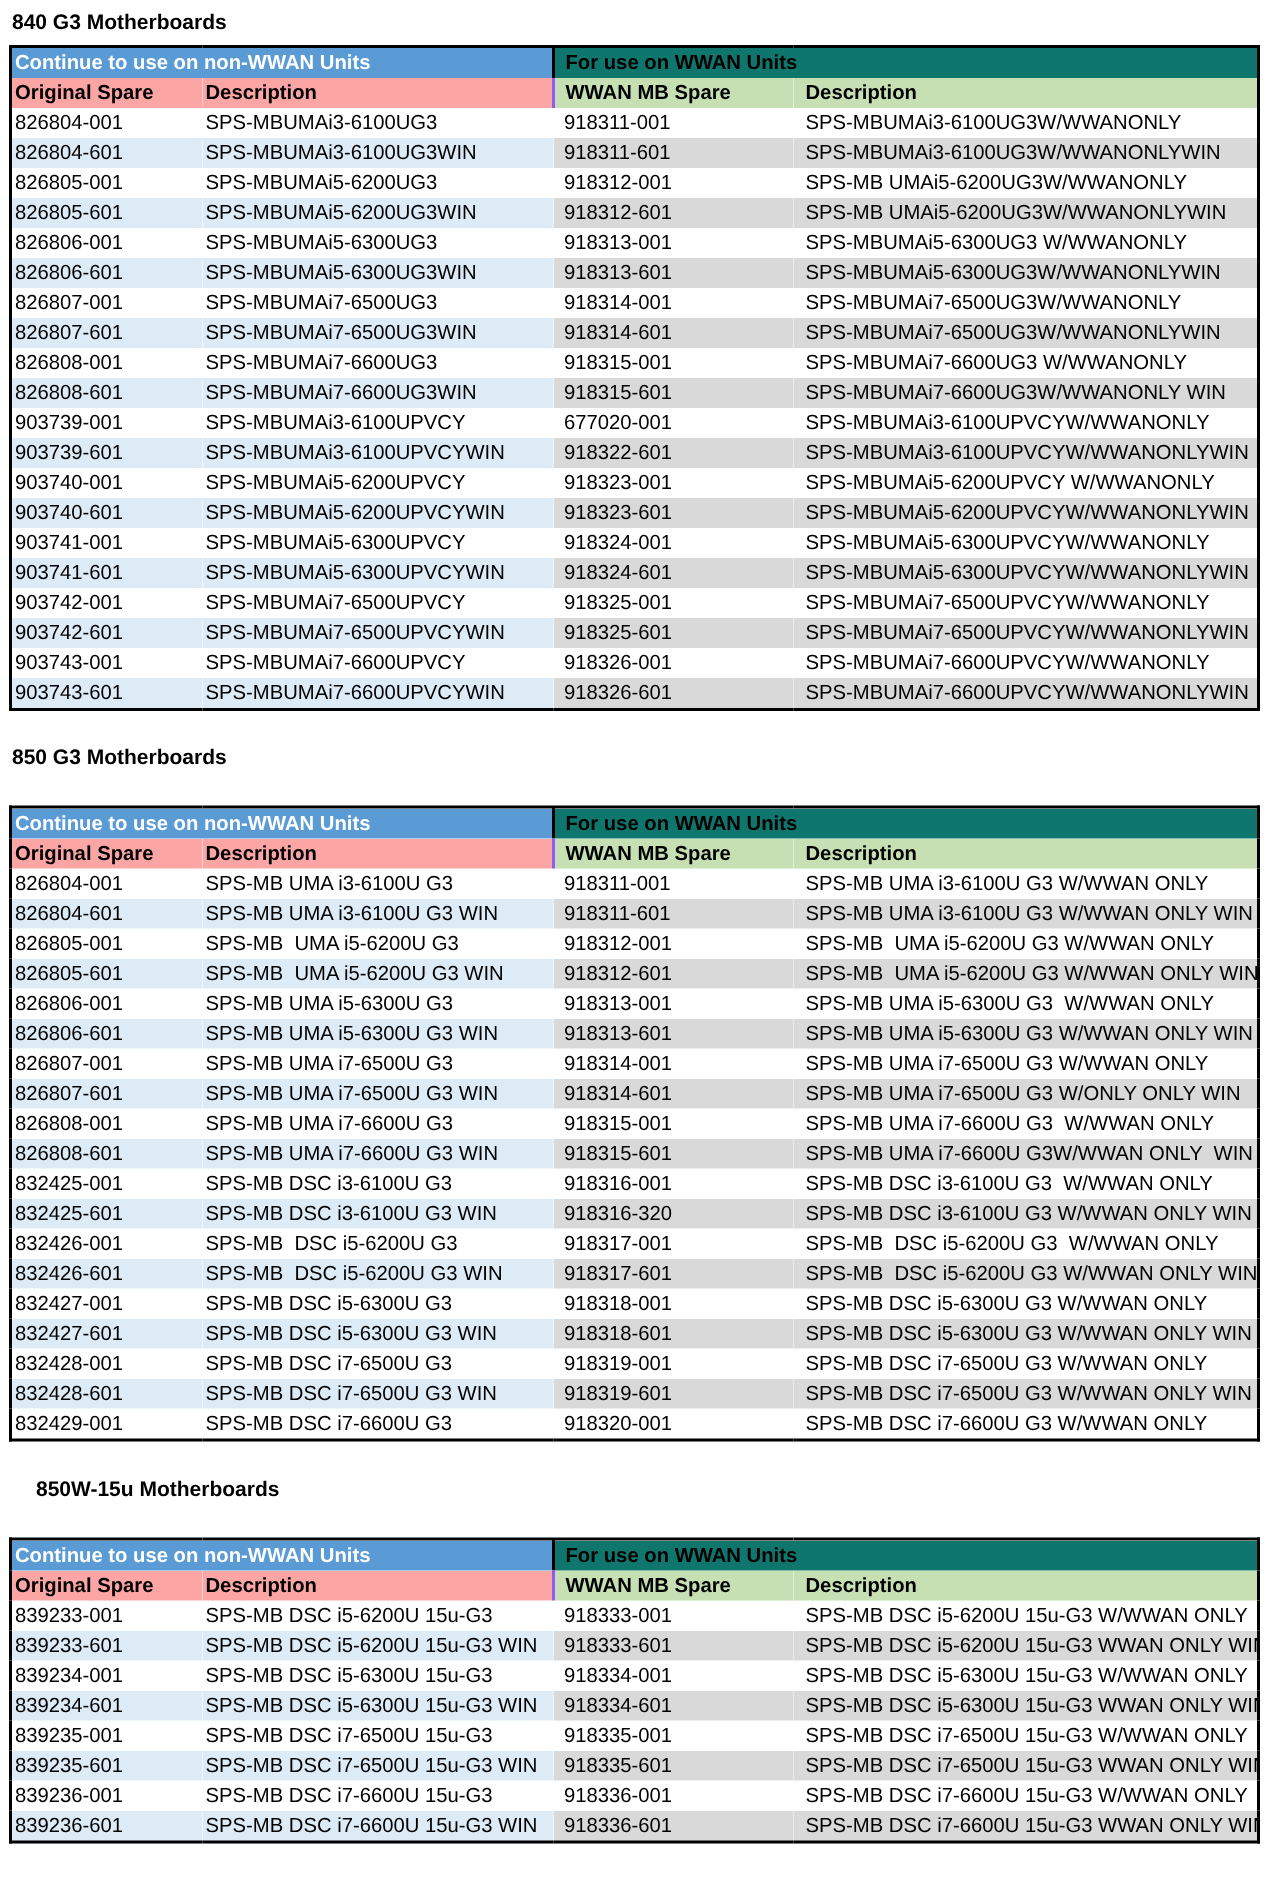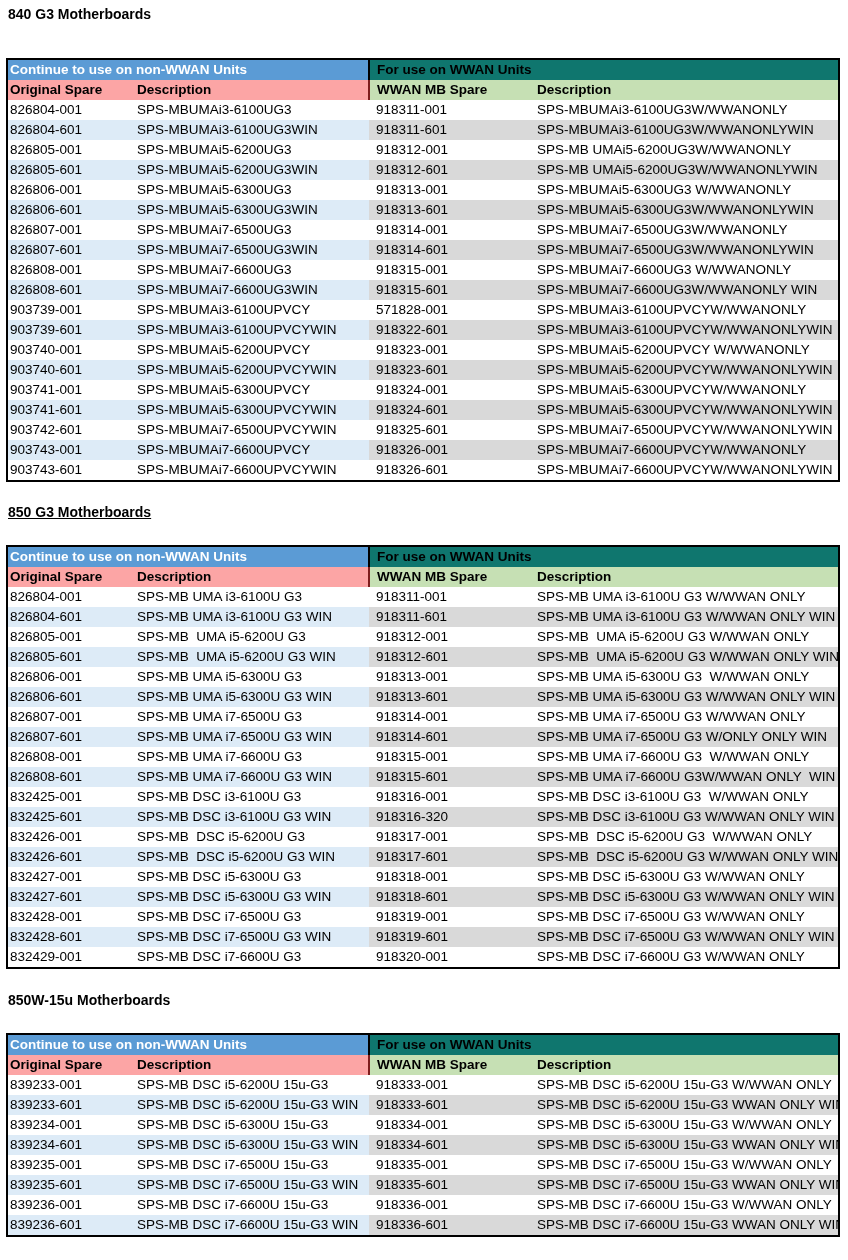--- a/index.html
+++ b/index.html
@@ -14,23 +14,23 @@
     font-family: "Liberation Sans", sans-serif;
     color: #000;
   }
   h2.section-title {
     font-size: 14px;
     line-height: 16px;
     font-weight: bold;
     color: #000;
     padding: 0;
   }
-  h2.t0 { margin: 6px 0 36px 8px; }
-  h2.t1 { margin: 22px 0 25px 8px; text-decoration: underline; }
-  h2.t2 { margin: 23px 0 25px 8px; }
+  h2.t0 { margin: 6px 0 8px 8px; }
+  h2.t1 { margin: 22px 0 25px 8px; }
+  h2.t2 { margin: 23px 0 25px 24px; }
 
   table.parts-table {
     width: 700px;
     margin: 0 0 0 6px;
     border: 2px solid #000;
     border-collapse: collapse;
     table-layout: fixed;
   }
   table.parts-table th,
   table.parts-table td {
@@ -69,21 +69,21 @@
     color: #000;
     font-weight: bold;
     font-size: 14px;
   }
   th.sub-right {
     background: #C6E0B4;
     color: #000;
     font-weight: bold;
     font-size: 14px;
   }
-  th.sub-divider { border-left: 2px solid #7f1d1d; }
+  th.sub-divider { border-left: 2px solid #8b5cf6; }
 
   
   tbody tr:nth-child(even) td.c0,
   tbody tr:nth-child(even) td.c1 { background: #DDEBF7; }
   tbody tr:nth-child(even) td.c2,
   tbody tr:nth-child(even) td.c3 { background: #D9D9D9; }
 </style>
 </head>
 <body>
 
@@ -164,21 +164,21 @@
       </tr>
       <tr>
         <td class="c0">826808-601</td>
         <td class="c1">SPS-MBUMAi7-6600UG3WIN</td>
         <td class="c2">918315-601</td>
         <td class="c3">SPS-MBUMAi7-6600UG3W/WWANONLY WIN</td>
       </tr>
       <tr>
         <td class="c0">903739-001</td>
         <td class="c1">SPS-MBUMAi3-6100UPVCY</td>
-        <td class="c2">571828-001</td>
+        <td class="c2">677020-001</td>
         <td class="c3">SPS-MBUMAi3-6100UPVCYW/WWANONLY</td>
       </tr>
       <tr>
         <td class="c0">903739-601</td>
         <td class="c1">SPS-MBUMAi3-6100UPVCYWIN</td>
         <td class="c2">918322-601</td>
         <td class="c3">SPS-MBUMAi3-6100UPVCYW/WWANONLYWIN</td>
       </tr>
       <tr>
         <td class="c0">903740-001</td>
@@ -196,20 +196,26 @@
         <td class="c0">903741-001</td>
         <td class="c1">SPS-MBUMAi5-6300UPVCY</td>
         <td class="c2">918324-001</td>
         <td class="c3">SPS-MBUMAi5-6300UPVCYW/WWANONLY</td>
       </tr>
       <tr>
         <td class="c0">903741-601</td>
         <td class="c1">SPS-MBUMAi5-6300UPVCYWIN</td>
         <td class="c2">918324-601</td>
         <td class="c3">SPS-MBUMAi5-6300UPVCYW/WWANONLYWIN</td>
+      </tr>
+      <tr>
+        <td class="c0">903742-001</td>
+        <td class="c1">SPS-MBUMAi7-6500UPVCY</td>
+        <td class="c2">918325-001</td>
+        <td class="c3">SPS-MBUMAi7-6500UPVCYW/WWANONLY</td>
       </tr>
       <tr>
         <td class="c0">903742-601</td>
         <td class="c1">SPS-MBUMAi7-6500UPVCYWIN</td>
         <td class="c2">918325-601</td>
         <td class="c3">SPS-MBUMAi7-6500UPVCYW/WWANONLYWIN</td>
       </tr>
       <tr>
         <td class="c0">903743-001</td>
         <td class="c1">SPS-MBUMAi7-6600UPVCY</td>

